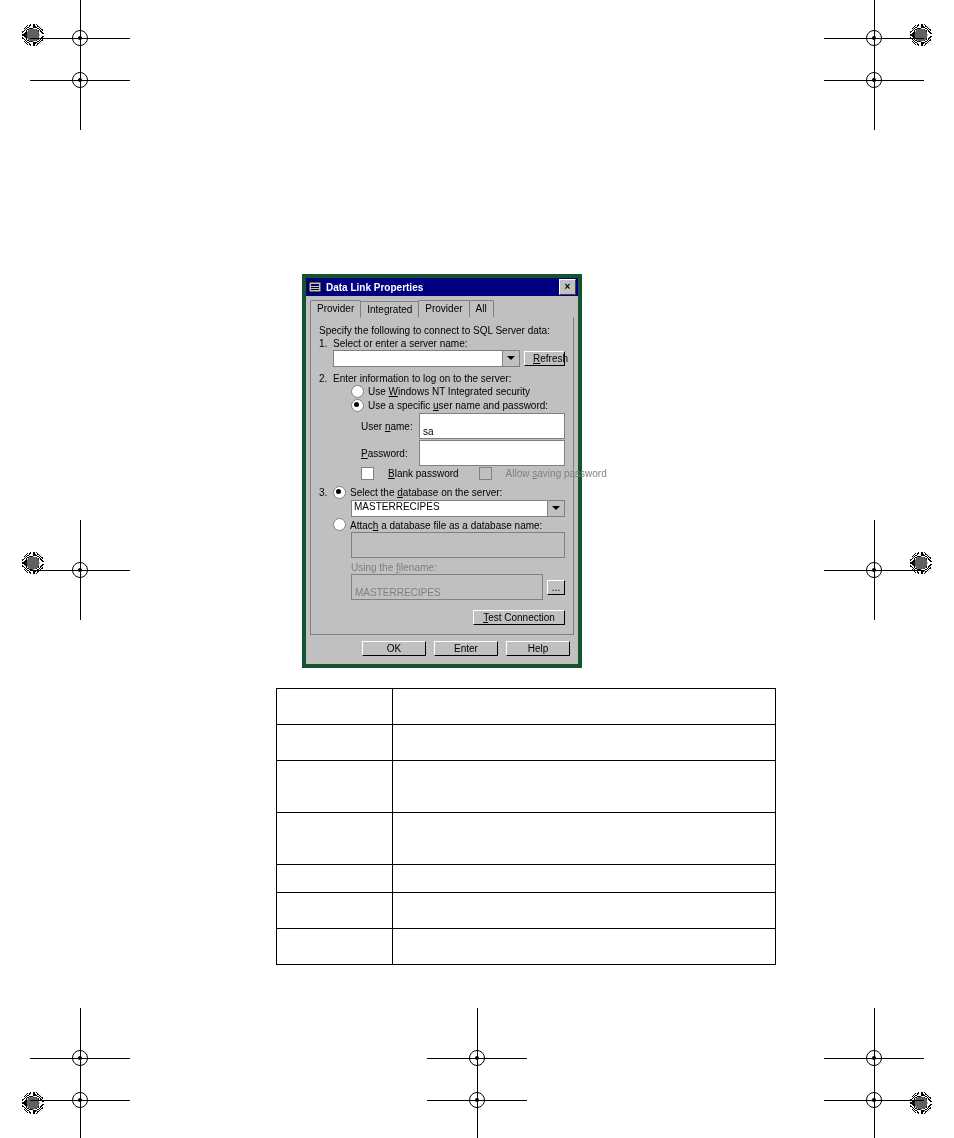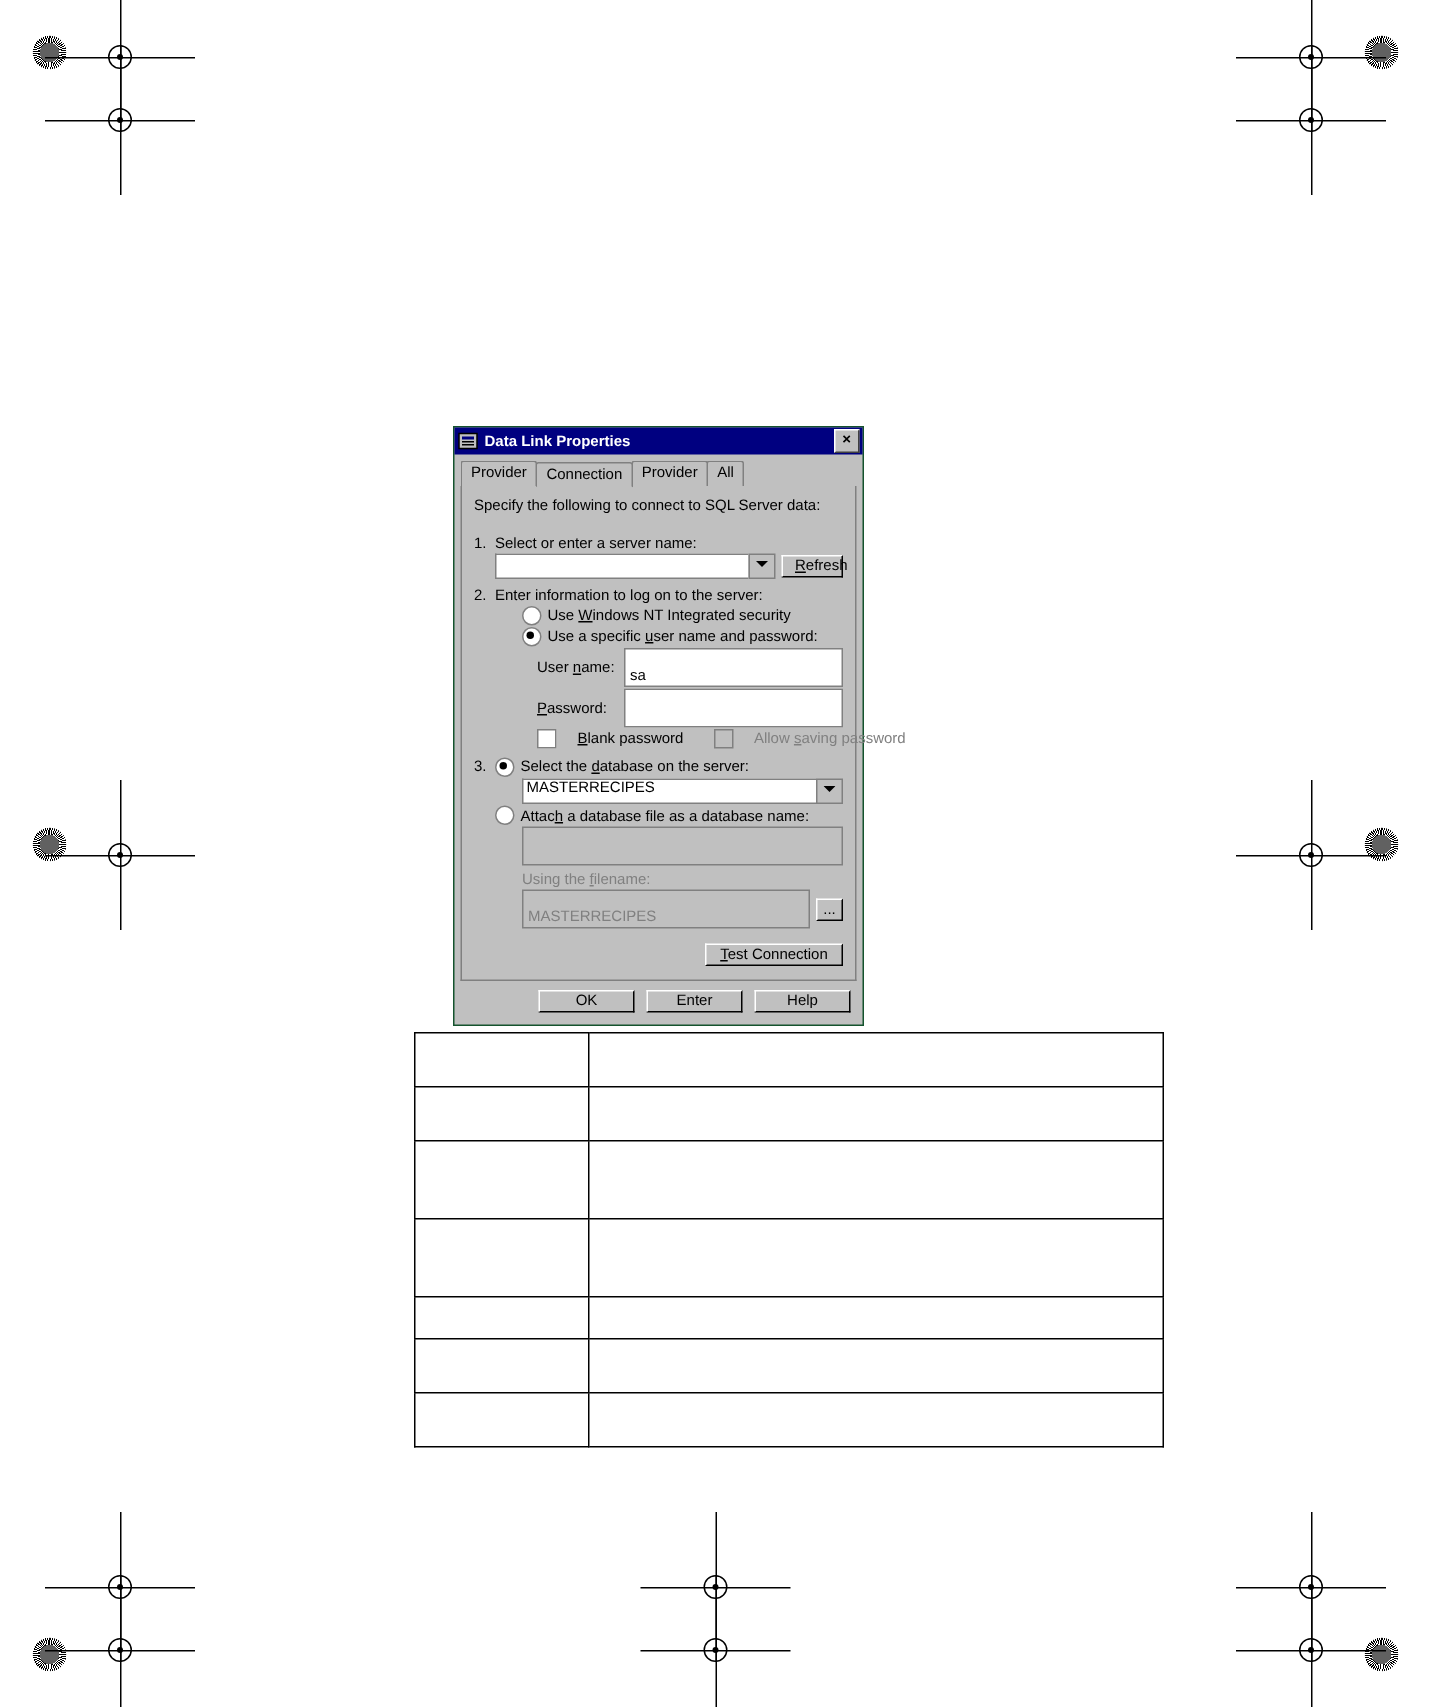--- a/index.html
+++ b/index.html
@@ -13,36 +13,36 @@
   .rosette{position:absolute;width:26px;height:26px;border-radius:50%;
     background:
       repeating-conic-gradient(#000 0deg 4deg,#fff 4deg 8deg);
     -webkit-mask:radial-gradient(circle,#000 60%,transparent 62%);
             mask:radial-gradient(circle,#000 60%,transparent 62%);
     filter:grayscale(1) contrast(1.2);
   }
   .rosette::after{content:"";position:absolute;inset:0;border-radius:50%;
     background:radial-gradient(circle,#666 0 35%,transparent 36%);}
   
-  .dialog{position:absolute;left:302px;top:284px;width:272px;background:#c0c0c0;
-    border:1px solid #14532d;font-size:10px;}
+  .dialog{position:absolute;left:302px;top:274px;width:272px;background:#c0c0c0;
+    border:4px solid #14532d;font-size:10px;}
   .titlebar{display:flex;align-items:center;background:#000080;color:#fff;height:18px;
     padding:0 2px;font-weight:bold;}
   .titlebar .sysicon{width:14px;height:14px;margin-right:4px;display:flex;align-items:center;justify-content:center;}
   .titlebar .sysicon svg{width:14px;height:14px;}
   .titlebar .title{flex:1;}
   .titlebar .closebtn{width:15px;height:14px;background:#c0c0c0;border:1px solid #fff;
     border-right-color:#404040;border-bottom-color:#404040;display:flex;align-items:center;justify-content:center;
     color:#000;font-family:Arial;font-size:10px;line-height:1;cursor:default;}
   .tabs{display:flex;margin:4px 4px 0 4px;}
   .tab{padding:2px 6px;border:1px solid #808080;border-bottom:none;background:#c0c0c0;
     margin-right:-1px;font-size:10px;cursor:default;border-top-left-radius:2px;border-top-right-radius:2px;}
   .tab.active{background:#c0c0c0;position:relative;top:1px;border-bottom:1px solid #c0c0c0;z-index:2;}
   .tabbody{border:1px solid #808080;border-top:none;margin:0 4px 6px 4px;padding:8px 8px 8px 8px;background:#c0c0c0;}
-  .instr{margin-bottom:14px;}
+  .instr{margin-bottom:2px;}
   .row{display:flex;align-items:center;margin:1px 0;}
   .num{width:14px;flex:none;}
   .indent1{padding-left:14px;}
   .indent2{padding-left:32px;}
   .indent3{padding-left:42px;}
   .combo{display:flex;align-items:stretch;}
   .combo .txt{flex:1;background:#fff;border:1px solid #808080;border-right:none;height:17px;padding:0 2px;box-sizing:border-box;}
   .combo .drop{width:16px;border:1px solid #808080;background:#c0c0c0;display:flex;align-items:center;justify-content:center;}
   .combo .drop svg{width:8px;height:8px;}
   .btn{border:1px solid #000;border-top-color:#fff;border-left-color:#fff;background:#c0c0c0;
@@ -167,21 +167,21 @@
           </svg>
       </span>
       <span class="title">Data Link Properties</span>
       <span class="closebtn">
         <span>×</span>
       </span>
     </div>
 
     <div class="tabs">
       <div class="tab">Provider</div>
-      <div class="tab active">Connection</div>
+      <div class="tab active">Integrated</div>
       <div class="tab">Provider</div>
       <div class="tab">All</div>
     </div>
 
     <div class="tabbody">
       <div class="instr">Specify the following to connect to SQL Server data:</div>
 
       <div class="row">
         <span class="num">1.</span>
         <span>Select or enter a server name:</span>

